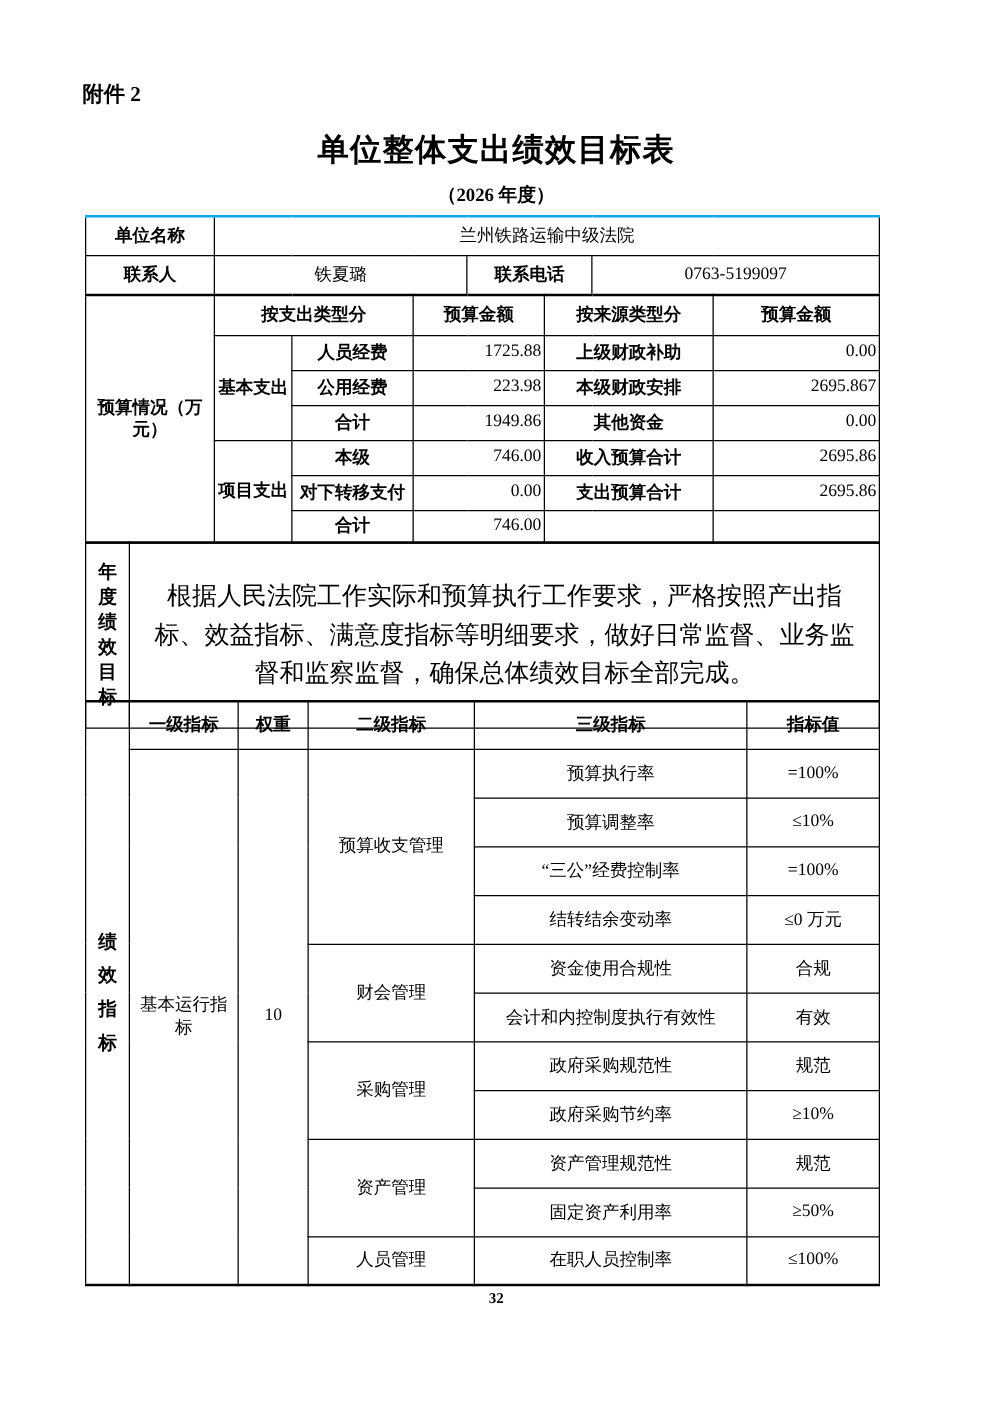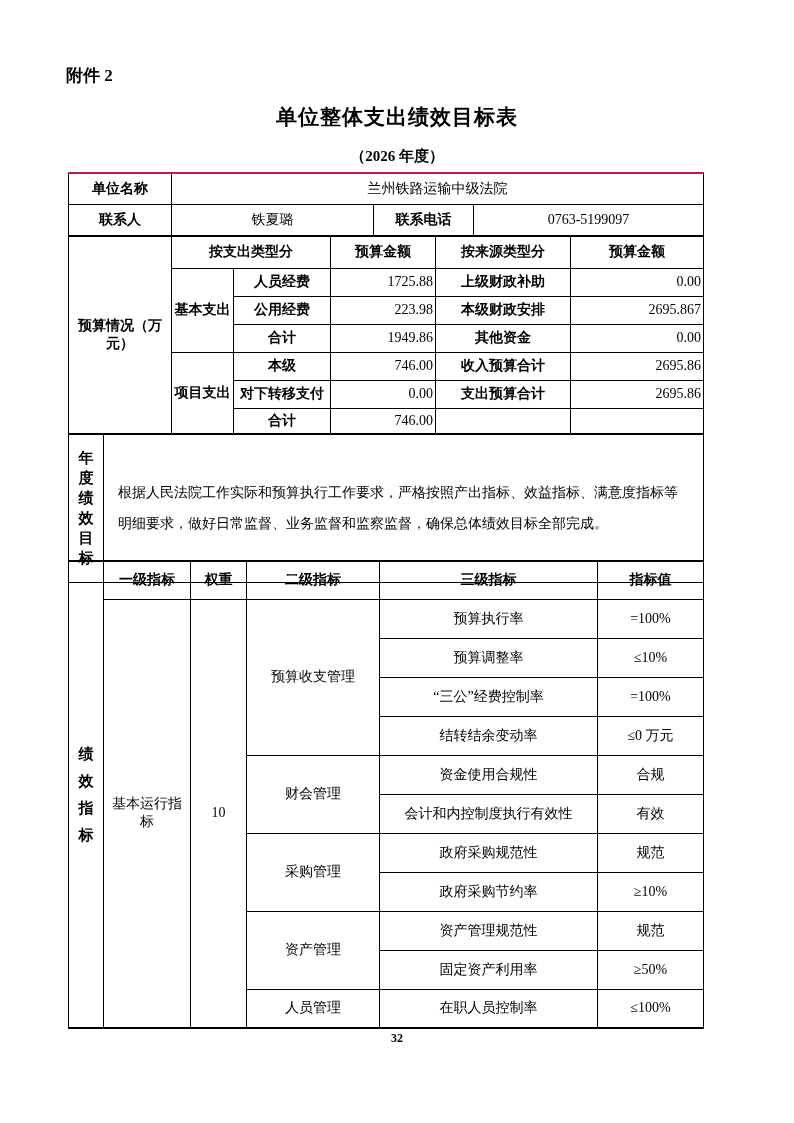--- a/index.html
+++ b/index.html
@@ -2,33 +2,33 @@
 <html><head>
 <meta charset="utf-8">
 <style>
   html,body{margin:0;padding:0;background:#ffffff;}
   body{
     width:794px;height:1123px;position:relative;
     font-family:"Liberation Serif","DejaVu Serif",serif;
     color:#000;
   }
   .attachment{position:absolute;left:66px;top:64px;font-size:17px;font-weight:bold;}
-  .doc-title{position:absolute;left:0;top:103px;width:794px;text-align:center;font-size:21px;font-weight:bold;letter-spacing:1px;}
+  .doc-title{position:absolute;left:0;top:103px;width:794px;text-align:center;font-size:25px;font-weight:bold;letter-spacing:1px;}
   .doc-subtitle{position:absolute;left:0;top:147px;width:794px;text-align:center;font-size:15px;font-weight:bold;}
   table{border-collapse:collapse;table-layout:fixed;}
   td{border:1px solid #000;font-size:14px;text-align:center;vertical-align:middle;padding:0;overflow:hidden;}
   .b{font-weight:bold;}
   .amt{text-align:right;padding-right:2px;}
-  .t1{position:absolute;left:68px;top:172px;width:635px;border-top:2px solid #be185d;}
+  .t1{position:absolute;left:68px;top:172px;width:635px;border-top:2px solid #0ea5e9;}
   .t1 tr.sep td{border-bottom-width:2px;}
   .t2{position:absolute;left:68px;top:433px;width:635px;border-top:2px solid #000;}
   .t3{position:absolute;left:68px;top:560px;width:635px;border-top:2px solid #000;border-bottom:2px solid #000;}
   .vert{width:16px;margin:0 auto;word-break:break-all;font-weight:bold;font-size:15px;line-height:20px;}
   .vert4{width:16px;margin:0 auto;word-break:break-all;font-weight:bold;font-size:15px;line-height:27px;}
-  .goal-text{text-align:left;padding:0 14px;line-height:31px;font-size:14px;}
+  .goal-text{text-align:center;padding:0 14px;line-height:31px;font-size:20px;}
   .pagenum{position:absolute;left:0;top:1031px;width:794px;text-align:center;font-size:12px;font-weight:bold;}
 </style>
 </head>
 <body>
 
 <div class="attachment">附件 2</div>
 <div class="doc-title">单位整体支出绩效目标表</div>
 <div class="doc-subtitle">（2026 年度）</div>
 
 <table class="t1">

